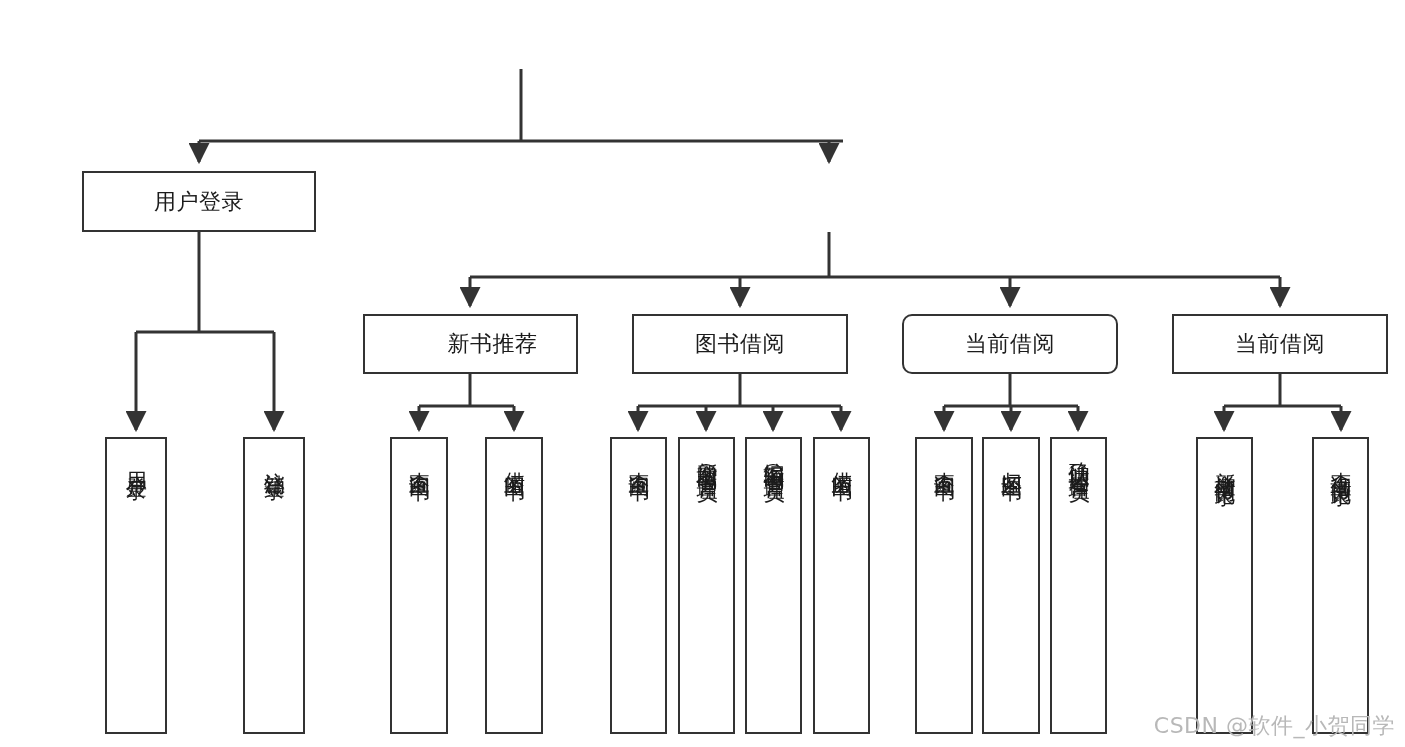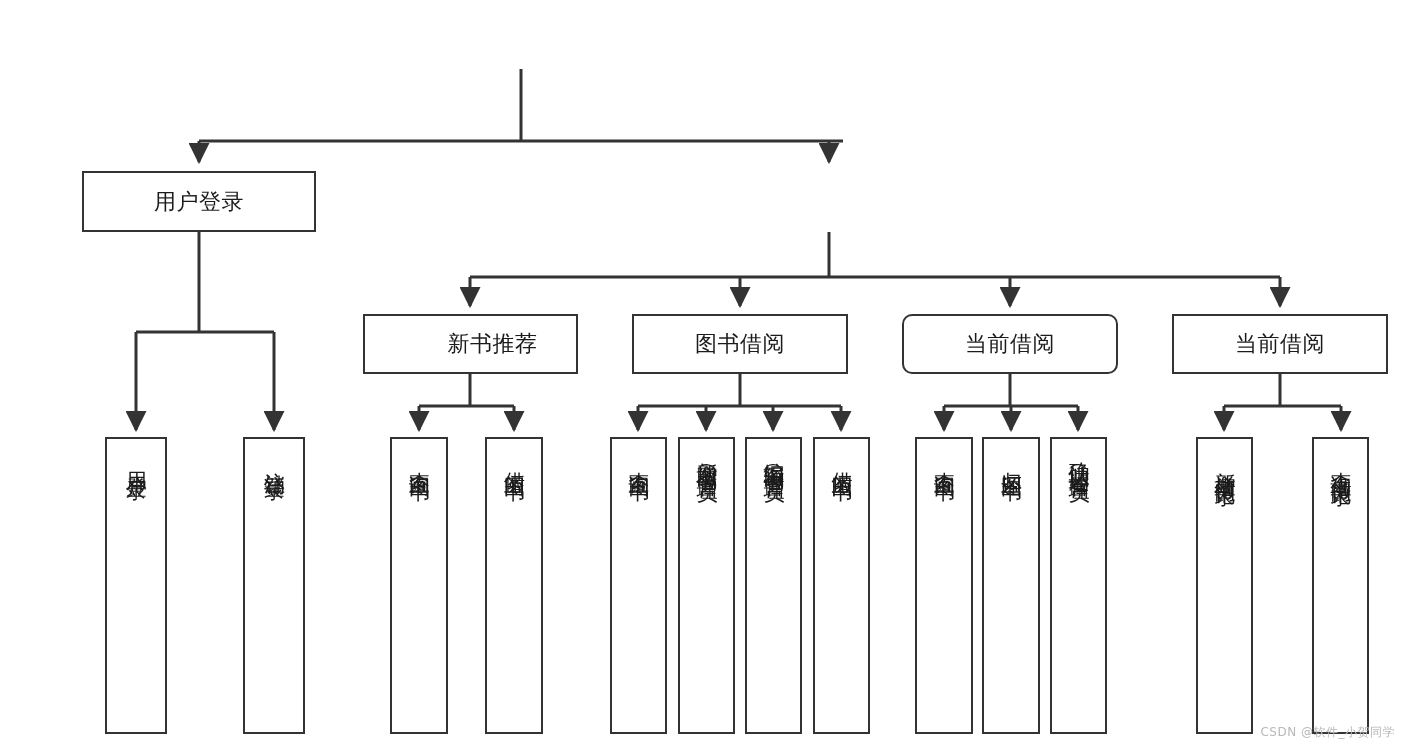--- a/index.html
+++ b/index.html
@@ -52,21 +52,21 @@
     font-size: 21px;
     letter-spacing: 3px;
     line-height: 1;
     white-space: nowrap;
     transform: none;
   }
   #watermark {
     position: absolute;
     right: 10px;
     bottom: 6px;
-    font-size: 12px;
+    font-size: 22px;
     color: #b8b8b8;
     letter-spacing: 0.5px;
     user-select: none;
     white-space: nowrap;
   }
 </style>
 </head>
 <body>
 
 <div id="diagram-root">

